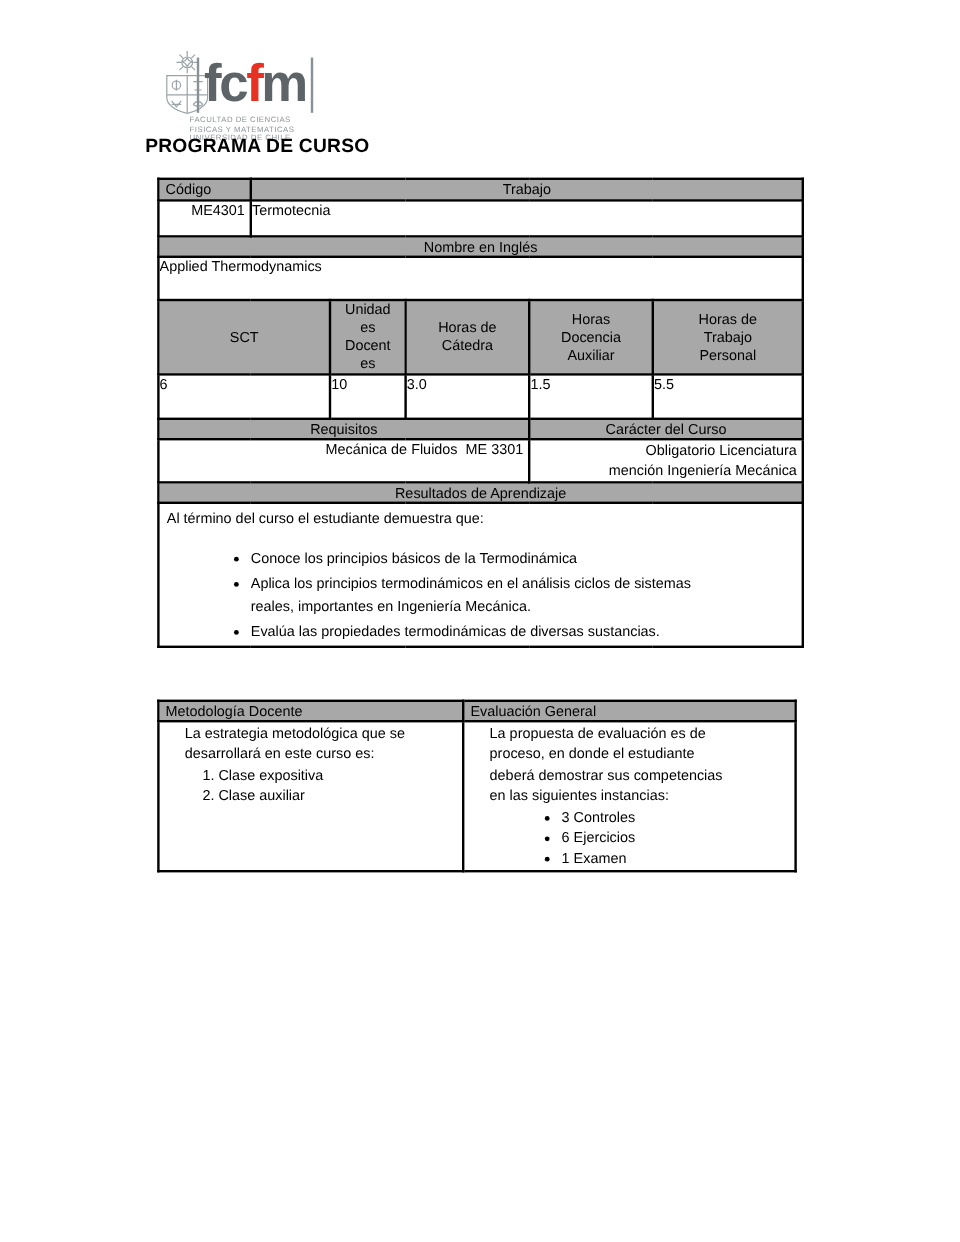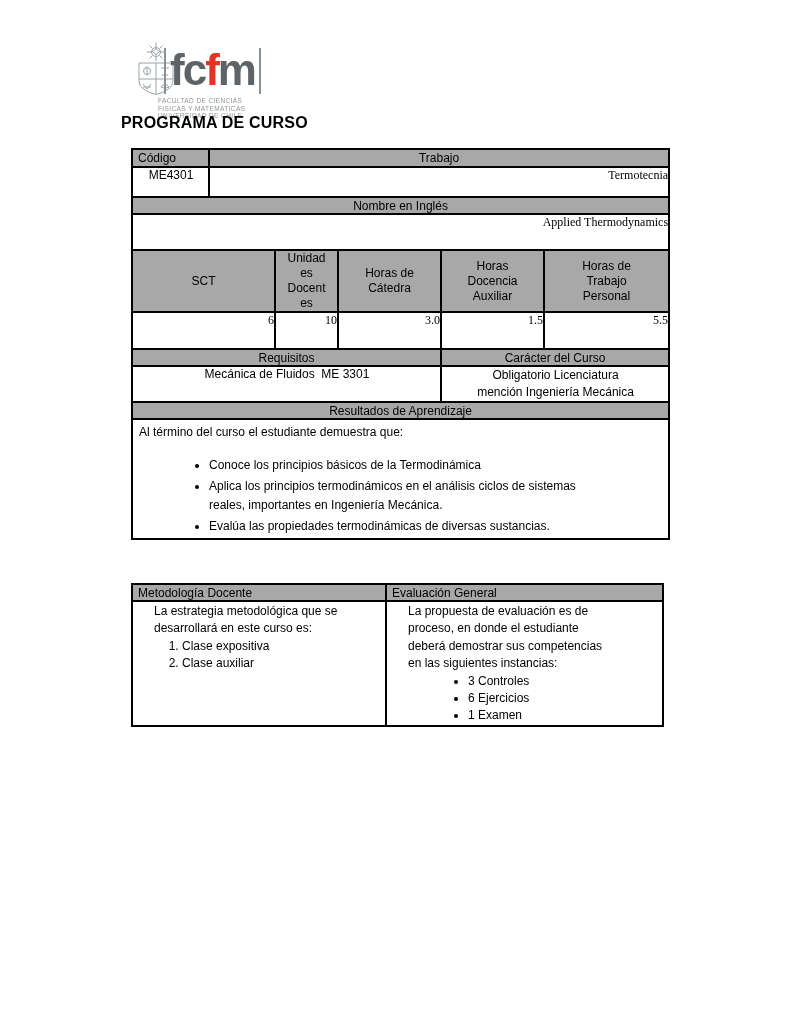--- a/index.html
+++ b/index.html
@@ -28,22 +28,22 @@
     font-size:16px; font-weight:bold; letter-spacing:0.2px;
   }
   
   table { border-collapse:collapse; table-layout:fixed; position:absolute; background:#fff; }
   td { border:2px solid #000; font-size:12px; overflow:hidden; }
   .t1 { left:131px; top:148px; width:537px; }
   .t2 { left:131px; top:583px; width:531px; }
   .gray { background:#a8a8a8; text-align:center; vertical-align:middle; }
   .gray-left { background:#a8a8a8; text-align:left; vertical-align:middle; padding-left:5px; }
   .top { vertical-align:top; }
-  .ctr { text-align:right;font-family:Liberation Serif, serif; }
-  .lft { text-align:center; padding-left:5px; padding-right:4px; }
+  .ctr { text-align:left; }
+  .lft { text-align:right; padding-left:5px; padding-right:4px; }
   .pre { white-space:pre-line;margin-left:16px; }
   .hours-head { line-height:15px; }
   .body-cell { padding:3px 6px 0 6px; line-height:19px; }
   ul.res-list { margin:14px 0 0 0; padding-left:54px; list-style:disc; }
   ul.res-list li { margin-bottom:2px; }
   .t2 td.body2 { vertical-align:top; padding:1px 5px 0 5px; line-height:17.4px; }
   ol.met-list { margin:0; padding-left:44px; }
   ul.eva-list { margin:0; padding-left:76px; list-style:disc; }
 </style>
 </head>

